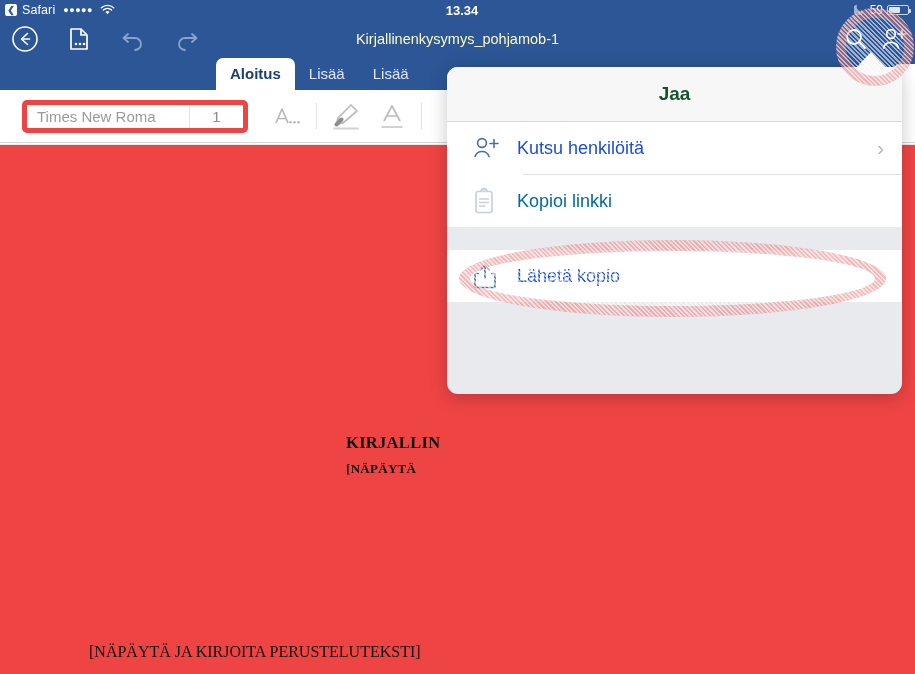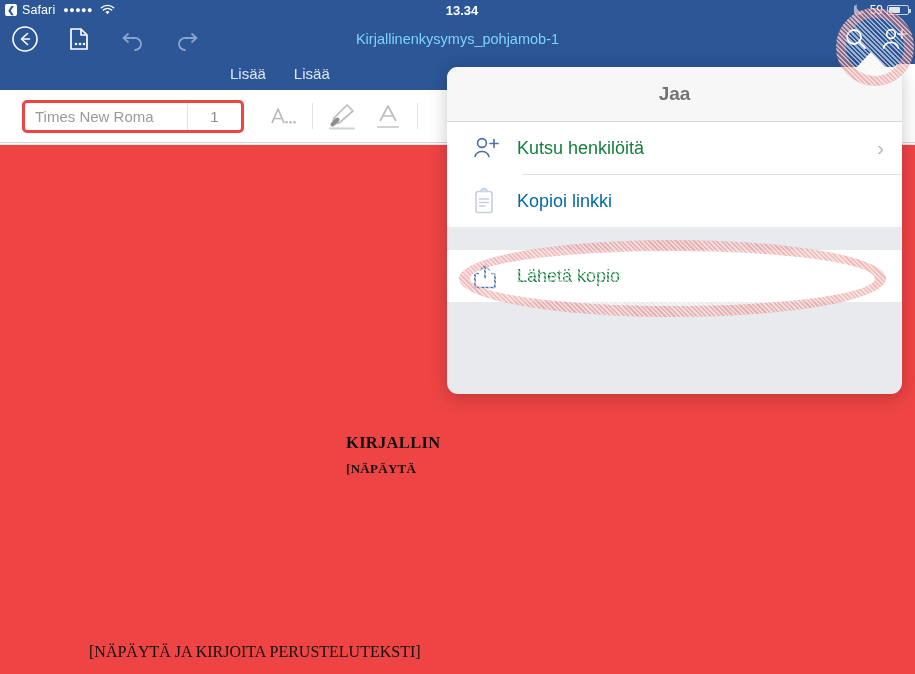--- a/index.html
+++ b/index.html
@@ -61,21 +61,21 @@
     position: absolute; top: 20px; left: 0;
     width: 915px; height: 38px;
     background: #2C5696;
     z-index: 25;
   }
   .nav-icons { position: absolute; left: 10px; top: 0; height: 38px; display: flex; align-items: center; gap: 24px; }
   .nav-icon { width: 30px; height: 30px; display: flex; align-items: center; justify-content: center; }
   .nav-title {
     position: absolute; left: 0; right: 0; top: 0; height: 38px;
     display: flex; align-items: center; justify-content: center;
-    color: #7dd3fc; font-size: 14.5px;
+    color: #fef9c3; font-size: 14.5px;
   }
   .nav-right { position: absolute; right: 6px; top: 0; height: 38px; display: flex; align-items: center; gap: 8px; }
 
   
   .tabstrip {
     position: absolute; top: 58px; left: 0;
     width: 915px; height: 32px;
     background: #2C5696;
     z-index: 20;
   }
@@ -100,21 +100,21 @@
     position: absolute; top: 90px; left: 0;
     width: 915px; height: 53px;
     background: #ffffff;
     border-bottom: 1px solid #d6d6d6;
     display: flex; align-items: center;
     z-index: 18;
   }
   .fontbox {
     margin-left: 22px;
     display: flex; align-items: stretch;
-    border: 3px solid #ef4444; border-radius: 5px;
+    border: 5px solid #ef4444; border-radius: 5px;
     height: 33px; background: #fff; overflow: hidden;
   }
   .font-name {
     width: 162px; display: flex; align-items: center; padding-left: 10px;
     color: #9a9a9a; font-size: 15px; white-space: nowrap; overflow: hidden;
   }
   .font-divider { width: 1px; background: #e2e2e2; }
   .font-size {
     width: 53px; display: flex; align-items: center; justify-content: center;
     color: #8d8d8d; font-size: 15px;
@@ -167,32 +167,32 @@
     position: absolute; left: 856px; top: 52px;
     width: 0; height: 0;
     border-left: 15px solid transparent;
     border-right: 15px solid transparent;
     border-bottom: 16px solid #f7f7f8;
     z-index: 41;
   }
   .pop-header {
     background: #f7f7f8; height: 55px;
     display: flex; align-items: center; justify-content: center;
-    font-size: 19px; font-weight: bold; color: #737373;
+    font-size: 19px; font-weight: bold; color: #14532d;
     border-bottom: 1px solid #d7d7da;
   }
   .pop-group { background: #ffffff; }
   .pop-row {
     height: 52px; display: flex; align-items: center;
     padding-left: 24px; padding-right: 18px;
     background: #ffffff;
   }
   .pop-row-sep { border-top: 1px solid #e0e0e2; margin-left: 76px; }
   .pop-icon { width: 34px; display: flex; align-items: center; justify-content: flex-start; }
-  .pop-label { font-size: 18px; color: #15803d; margin-left: 12px; flex: 1; }
+  .pop-label { font-size: 18px; color: #1d4ed8; margin-left: 12px; flex: 1; }
   .pop-label.disabled { color: #0369a1; }
   .pop-chevron { color: #b4b4b8; font-size: 20px; }
   .pop-gap { height: 23px; background: #e9eaee; }
   .ell-wrap {
     position: absolute; left: 459px; top: 240px;
     width: 427px; height: 77px; z-index: 60; pointer-events: none;
   }
   .ell-band {
     position: absolute; inset: 0;
     border-radius: 50%;
@@ -301,20 +301,21 @@
           <circle cx="12" cy="9" r="4.3" stroke="#ffffff" stroke-width="1.7" fill="none"></circle>
           <path d="M4.5 23 A7.8 7.8 0 0 1 19.5 23" stroke="#ffffff" stroke-width="1.7" fill="none" stroke-linecap="round"></path>
           <path d="M23 5 V13 M19 9 H27" stroke="#ffffff" stroke-width="1.7" stroke-linecap="round"></path>
         </svg>
       </span>
     </div>
   </div>
 
   <div class="tabstrip">
     <div class="tabs">
+      <div class="tab active">Aloitus</div>
       <div class="tab">Lisää</div>
       <div class="tab">Lisää</div>
     </div>
     <div class="tab-rightcap"></div>
   </div>
 
   <div class="ribbon">
     <div class="fontbox">
       <div class="font-name">Times New Roma</div>
       <div class="font-divider"></div>

